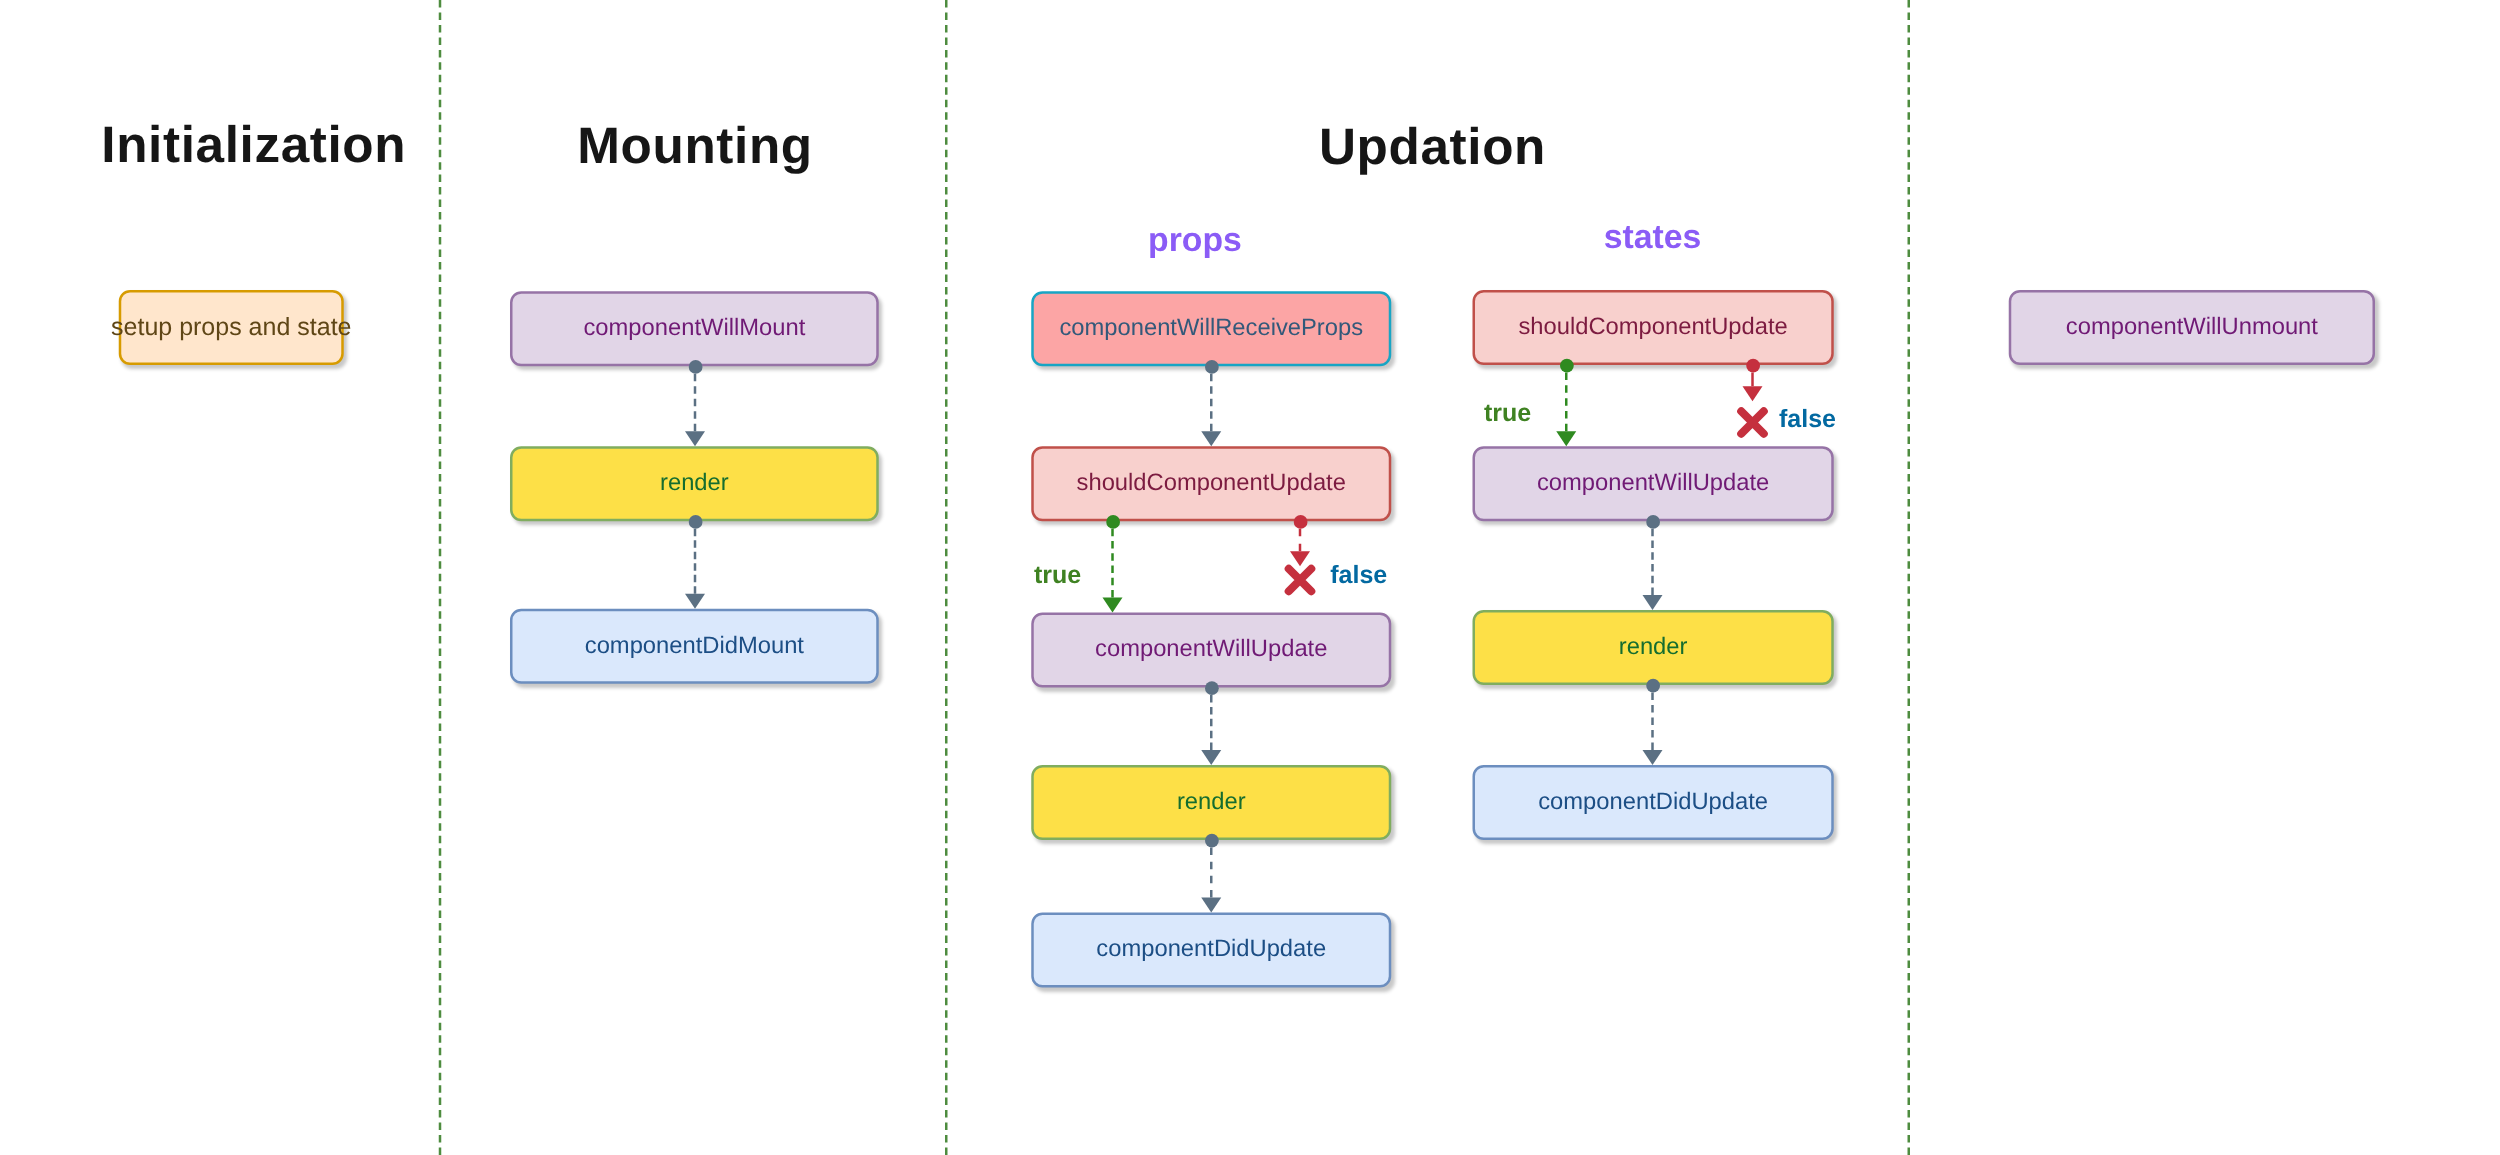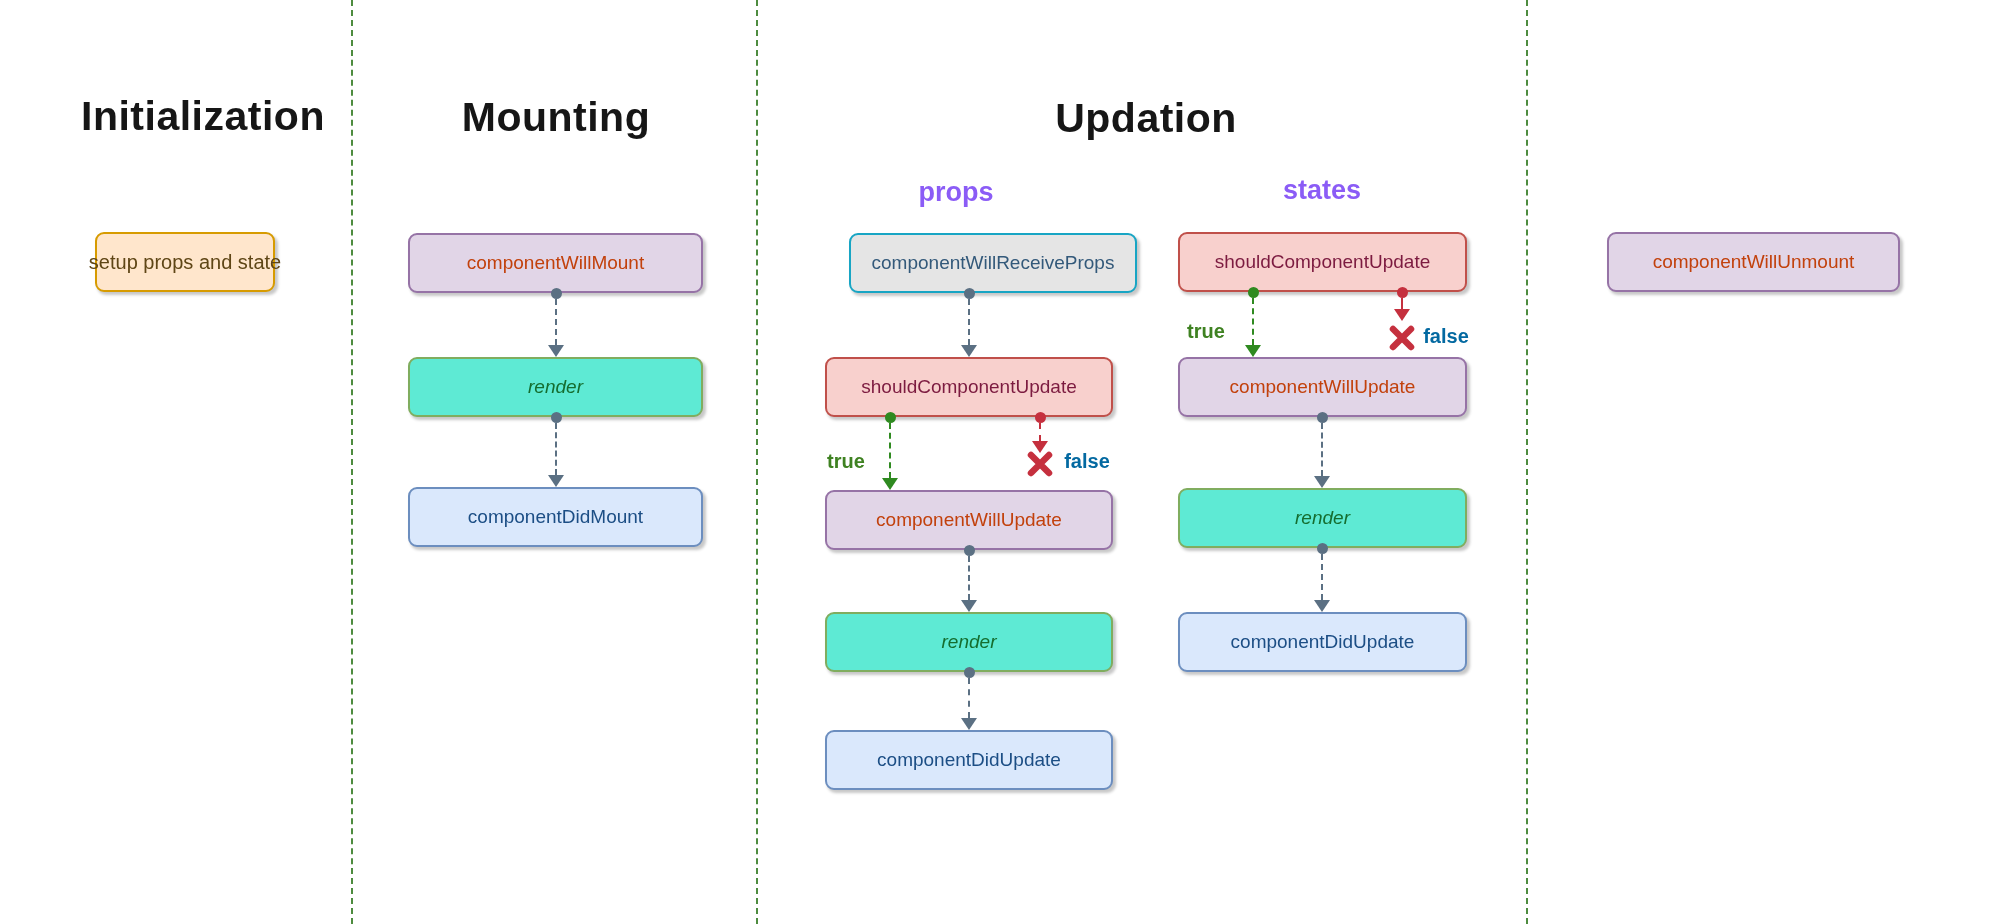--- a/index.html
+++ b/index.html
@@ -43,24 +43,24 @@
     border-radius: 9px;
     border: 2px solid;
     display: flex;
     align-items: center;
     justify-content: center;
     font-size: 19px;
     box-shadow: 2.5px 3px 3px rgba(0,0,0,0.22);
     white-space: nowrap;
   }
   .node.orange { background: #ffe6cc; border-color: #d79b00; color: #5f4616; font-size: 20px; }
-  .node.purple { background: #e1d5e7; border-color: #9673a6; color: #c2410c; text-align: right; }
-  .node.green  { background: #5eead4; border-color: #80ad5f; color: #156d2f; font-style: italic; }
+  .node.purple { background: #e1d5e7; border-color: #9673a6; color: #701a75; text-align: right; }
+  .node.green  { background: #fde047; border-color: #80ad5f; color: #156d2f; }
   .node.blue   { background: #dae8fc; border-color: #6c8ebf; color: #1c4e85; }
-  .node.cyan   { background: #e5e5e5; border-color: #18a5c4; color: #33597a; margin-left: 24px; }
+  .node.cyan   { background: #fca5a5; border-color: #18a5c4; color: #33597a; }
   .node.red    { background: #f8d0cd; border-color: #c0504a; color: #7c1b40; }
 
   .flow {
     position: absolute;
     width: 16px;
     transform: translateX(-50%);
     display: flex;
     flex-direction: column;
     align-items: center;
   }

